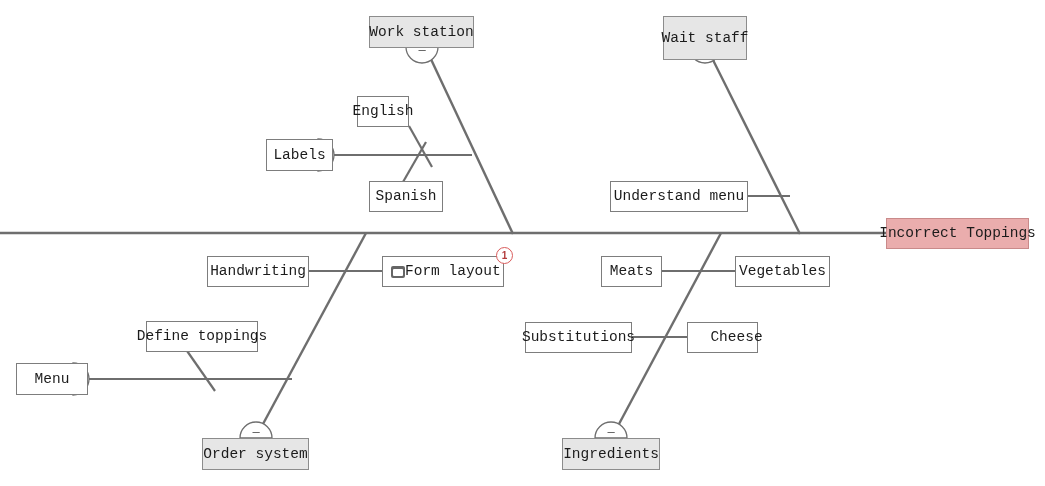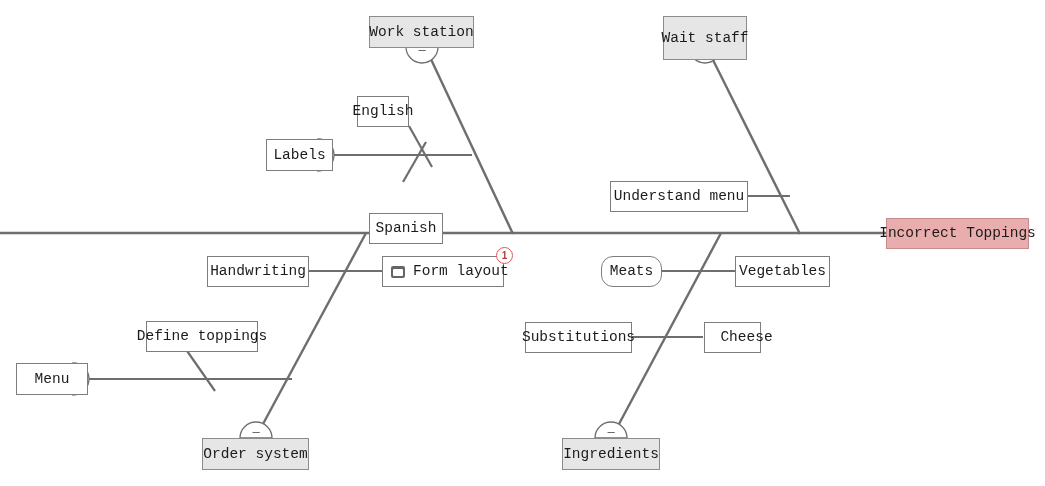--- a/index.html
+++ b/index.html
@@ -44,21 +44,21 @@
     border: 1px solid #8c8c8c;
   }
   .node.effect {
     background: #eaadad;
     border: 1px solid #c98a8a;
     color: #1b1b1b;
   }
   .node.has-icon {
     justify-content: flex-start;
     padding-left: 8px;
-    gap: 8px;
+    gap: 0;
   }
   .note-icon {
     width: 14px;
     height: 12px;
     background: #666666;
     border-radius: 2px;
     position: relative;
     flex: none;
   }
   .note-icon::after {
@@ -165,21 +165,21 @@
   </div>
 
   <div class="node cat" style="left:562px; top:438px; width:98px; height:32px;">
     <span>Ingredients</span>
   </div>
 
   <div class="node" style="left:357px; top:96px; width:52px; height:31px;">
     <span>English</span>
   </div>
 
-  <div class="node" style="left:369px; top:181px; width:74px; height:31px;margin-top:32px;">
+  <div class="node" style="left:369px; top:181px; width:74px; height:31px;">
     <span>Spanish</span>
   </div>
 
   <div class="node" style="left:252px; top:139px; width:67px; height:32px;margin-left:14px;">
     <span>Labels</span>
   </div>
 
   <div class="node" style="left:610px; top:181px; width:138px; height:31px;">
     <span>Understand menu</span>
   </div>
@@ -197,29 +197,29 @@
   </div>
 
   <div class="node" style="left:128px; top:321px; width:112px; height:31px;margin-left:18px;">
     <span>Define toppings</span>
   </div>
 
   <div class="node" style="left:16px; top:363px; width:72px; height:32px;">
     <span>Menu</span>
   </div>
 
-  <div class="node" style="left:601px; top:256px; width:61px; height:31px;border-radius:12px;">
+  <div class="node" style="left:601px; top:256px; width:61px; height:31px;">
     <span>Meats</span>
   </div>
 
   <div class="node" style="left:735px; top:256px; width:95px; height:31px;">
     <span>Vegetables</span>
   </div>
 
   <div class="node" style="left:525px; top:322px; width:107px; height:31px;">
     <span>Substitutions</span>
   </div>
 
-  <div class="node" style="left:704px; top:322px; width:57px; height:31px;padding-left:28px;">
+  <div class="node" style="left:687px; top:322px; width:71px; height:31px;padding-left:28px;">
     <span>Cheese</span>
   </div>
 
 </div>
 
 </body></html>

